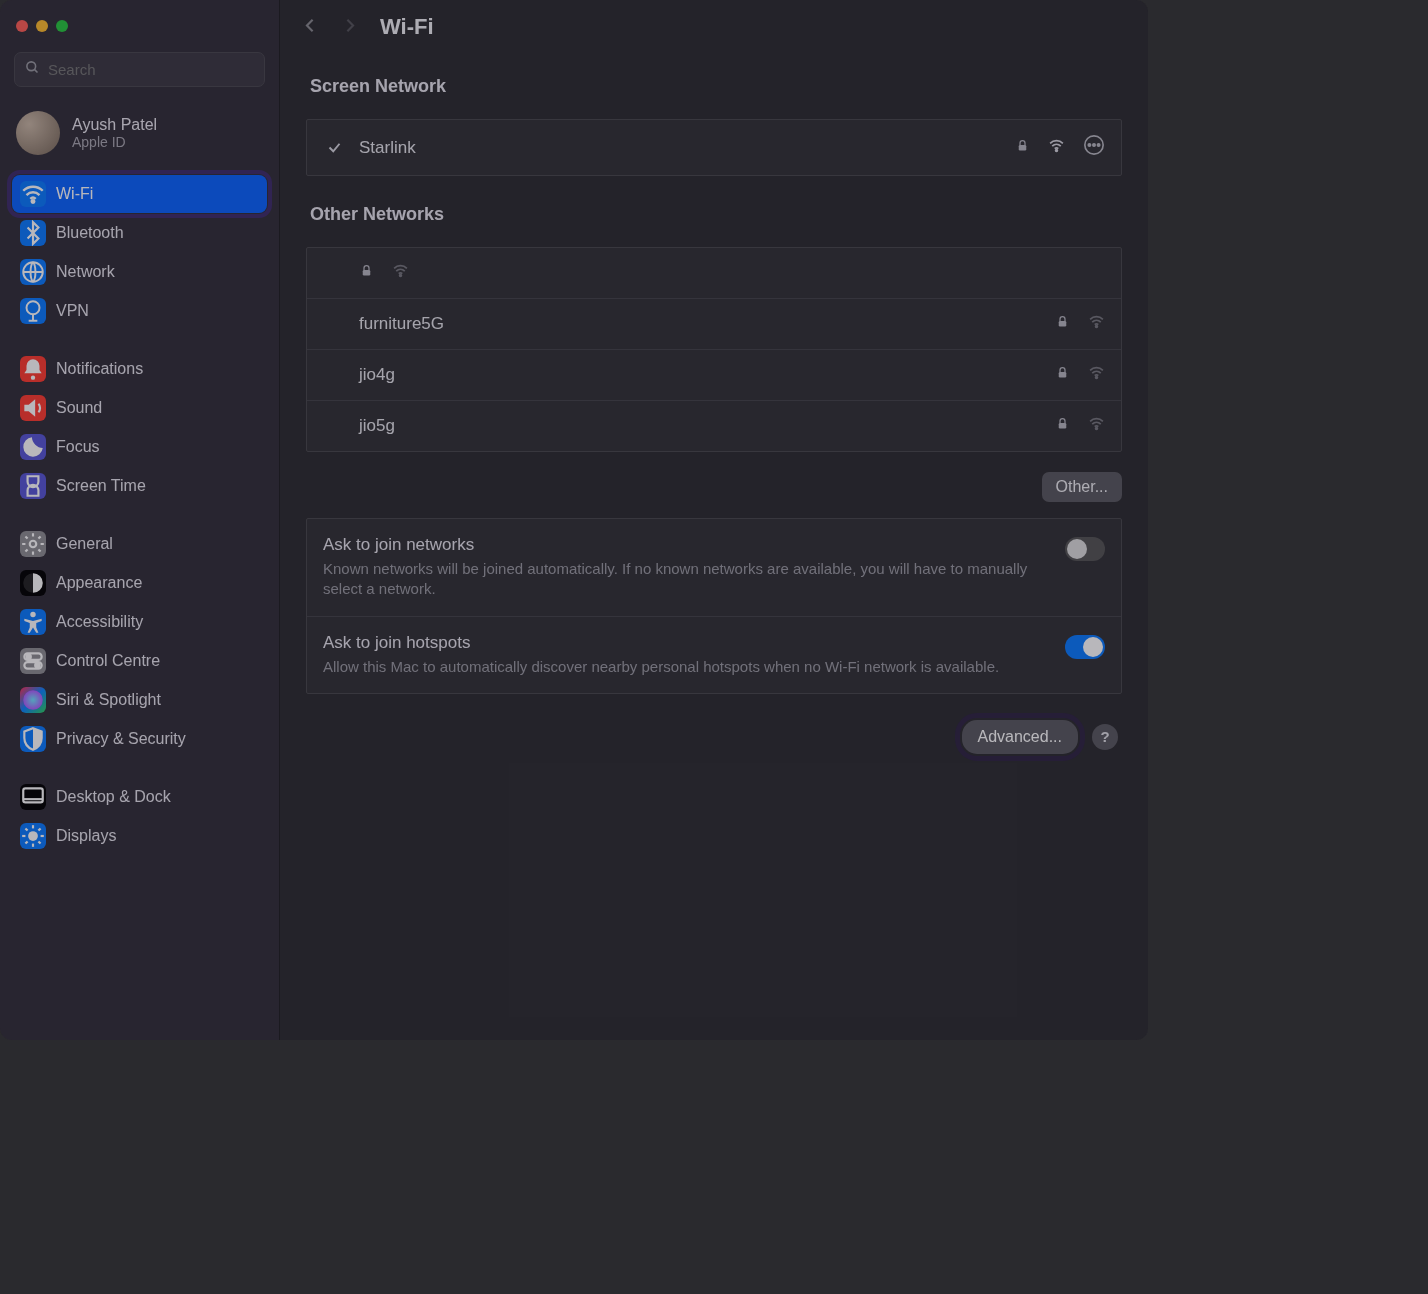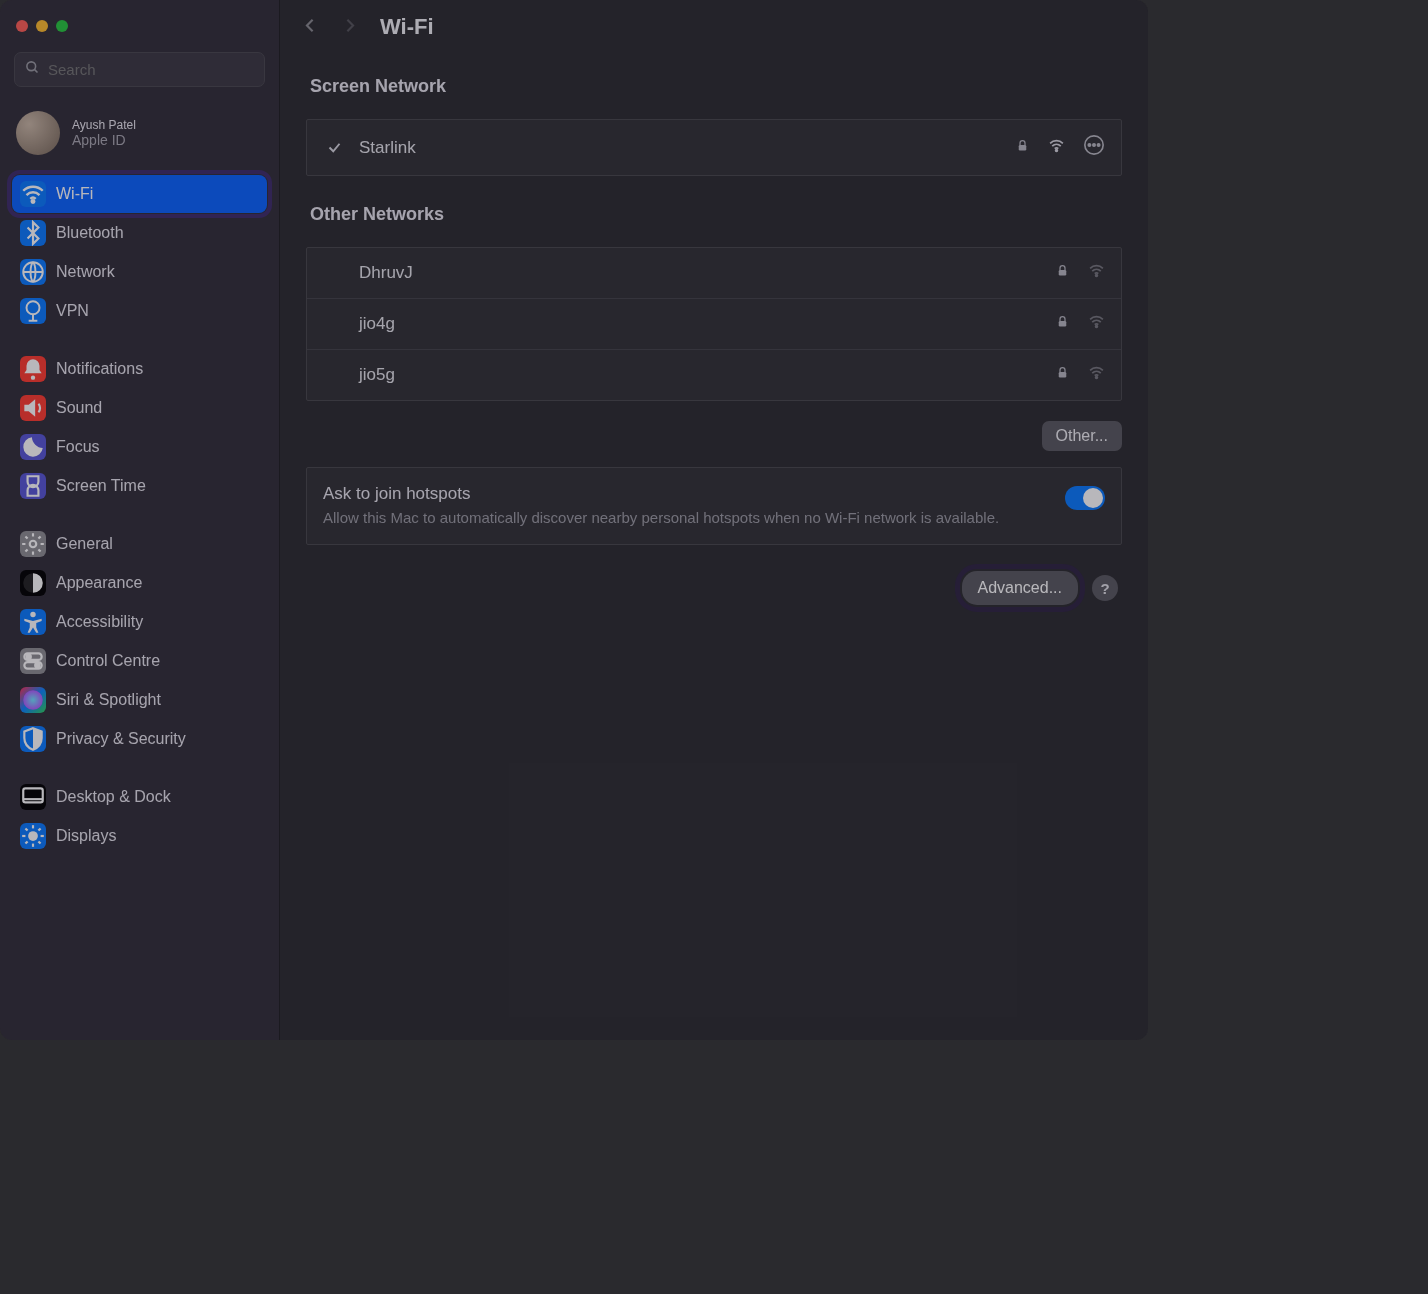--- a/index.html
+++ b/index.html
@@ -13,21 +13,21 @@
 .tl { width: 12px; height: 12px; border-radius: 50%; }
 .tl.red { background: #ff5f57; }
 .tl.yellow { background: #febc2e; }
 .tl.green { background: #28c840; }
 
 .search { display: flex; align-items: center; gap: 8px; background: #3b3942; border: 1px solid #4a4850; border-radius: 7px; padding: 7px 10px; margin: 0 4px 14px 4px; }
 .search input { background: transparent; border: none; outline: none; color: #c9c7cf; font-size: 15px; flex: 1; }
 
 .user { display: flex; align-items: center; gap: 12px; padding: 6px 6px 16px 6px; }
 .avatar { width: 44px; height: 44px; border-radius: 50%; background: radial-gradient(circle at 30% 30%, #c9b7a5, #7a6a5b); }
-.user-name { color: #e8e6ee; font-size: 12px; text-align: right; }
+.user-name { color: #e8e6ee; font-size: 16px; text-align: right; }
 .user-sub { color: #a8a6b0; font-size: 14px; }
 
 .nav-group { display: flex; flex-direction: column; gap: 1px; padding: 0 2px; }
 .nav-sep { height: 18px; }
 .nav-item { display: flex; align-items: center; gap: 10px; padding: 6px 8px; border-radius: 8px; color: #e6e4ec; font-size: 16px; cursor: default; }
 .nav-item.selected { background: #0a63ff; color: #fff; }
 .nav-item.selected.highlight { outline: 4px solid #3e2d6b; outline-offset: 1px; }
 .nav-icon { width: 26px; height: 26px; border-radius: 6px; display: flex; align-items: center; justify-content: center; font-size: 15px; color: #fff; }
 
 
@@ -315,21 +315,36 @@
                   <circle cx="17" cy="12" r="1.3" fill="#b8b8c0"></circle>
                 </svg></span>
             </div>
           </div>
         </div>
 
       <div class="section-label">Other Networks</div>
       <div class="panel" id="other-panel">
           <div class="row">
             <div class="lead"></div>
-            <div class="name">DhruvJ</div>
+            <div class="trail">
+              <span><svg class="icon-sm" viewBox="0 0 24 24" fill="#b8b8c0">
+                  <rect x="6" y="11" width="12" height="9" rx="2"></rect>
+                  <path d="M8 11V8a4 4 0 0 1 8 0v3" fill="none" stroke="#b8b8c0" stroke-width="2"></path>
+                </svg></span>
+              <span><svg class="icon" viewBox="0 0 24 24" fill="none" stroke="#78787f" stroke-width="2.4">
+                  <path d="M3 9c5-5 13-5 18 0"></path>
+                  <path d="M6 13c3.5-3.5 8.5-3.5 12 0"></path>
+                  <path d="M9.5 16.5c1.5-1.5 3.5-1.5 5 0"></path>
+                  <circle cx="12" cy="19.2" r="1.3" fill="#78787f"></circle>
+                </svg></span>
+            </div>
+          </div>
+          <div class="row">
+            <div class="lead"></div>
+            <div class="name">furniture5G</div>
             <div class="trail">
               <span><svg class="icon-sm" viewBox="0 0 24 24" fill="#b8b8c0">
                   <rect x="6" y="11" width="12" height="9" rx="2"></rect>
                   <path d="M8 11V8a4 4 0 0 1 8 0v3" fill="none" stroke="#b8b8c0" stroke-width="2"></path>
                 </svg></span>
               <span><svg class="icon" viewBox="0 0 24 24" fill="none" stroke="#78787f" stroke-width="2.4">
                   <path d="M3 9c5-5 13-5 18 0"></path>
                   <path d="M6 13c3.5-3.5 8.5-3.5 12 0"></path>
                   <path d="M9.5 16.5c1.5-1.5 3.5-1.5 5 0"></path>
                   <circle cx="12" cy="19.2" r="1.3" fill="#78787f"></circle>
@@ -370,20 +385,29 @@
           </div>
         </div>
 
       <div class="right-align">
         <button class="btn-small">Other...</button>
       </div>
 
       <div class="panel" id="settings-panel">
           <div class="setting">
             <div class="setting-text">
+              <div class="setting-title">Ask to join networks</div>
+              <div class="setting-desc">Known networks will be joined automatically. If no known networks are available, you will have to manually select a network.</div>
+            </div>
+            <div class="toggle">
+              <div class="knob"></div>
+            </div>
+          </div>
+          <div class="setting">
+            <div class="setting-text">
               <div class="setting-title">Ask to join hotspots</div>
               <div class="setting-desc">Allow this Mac to automatically discover nearby personal hotspots when no Wi-Fi network is available.</div>
             </div>
             <div class="toggle on">
               <div class="knob"></div>
             </div>
           </div>
         </div>
 
       <div class="footer">

